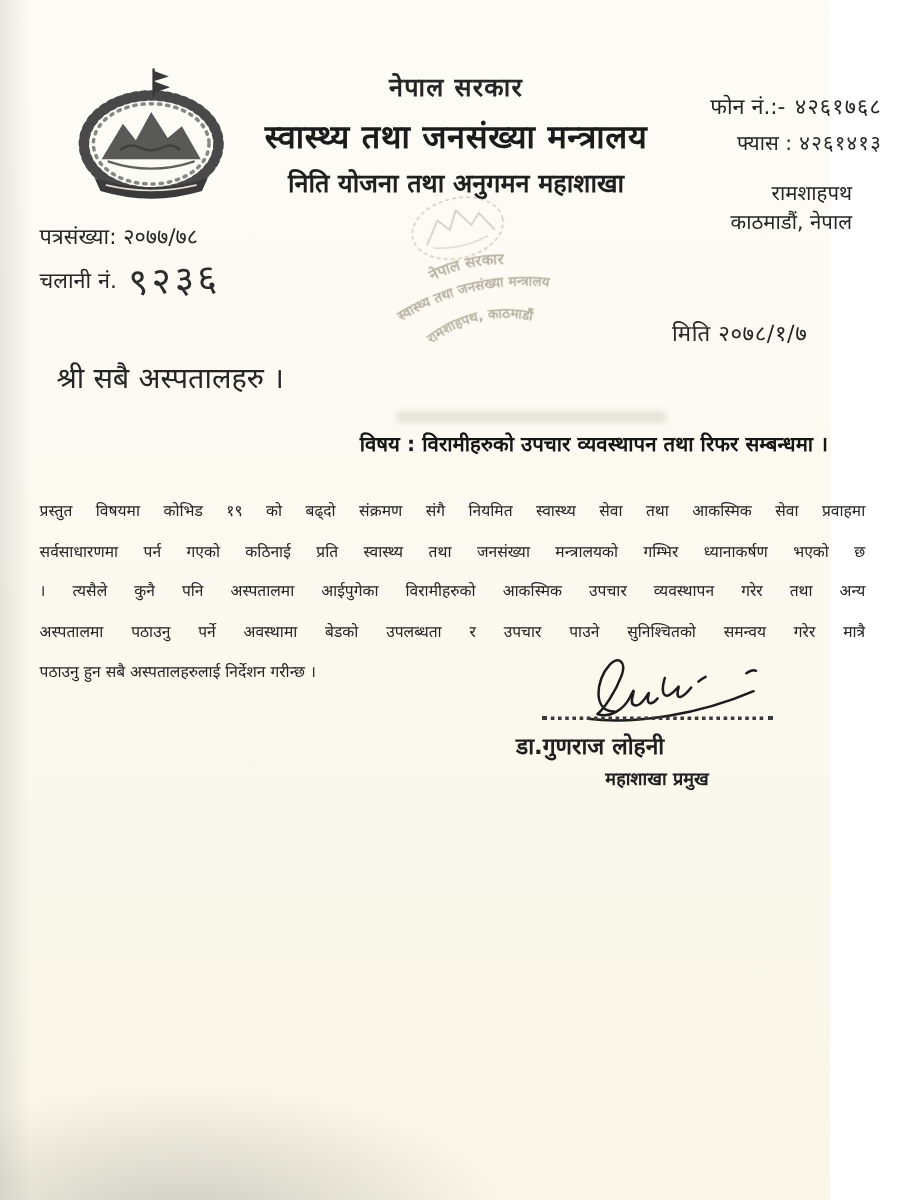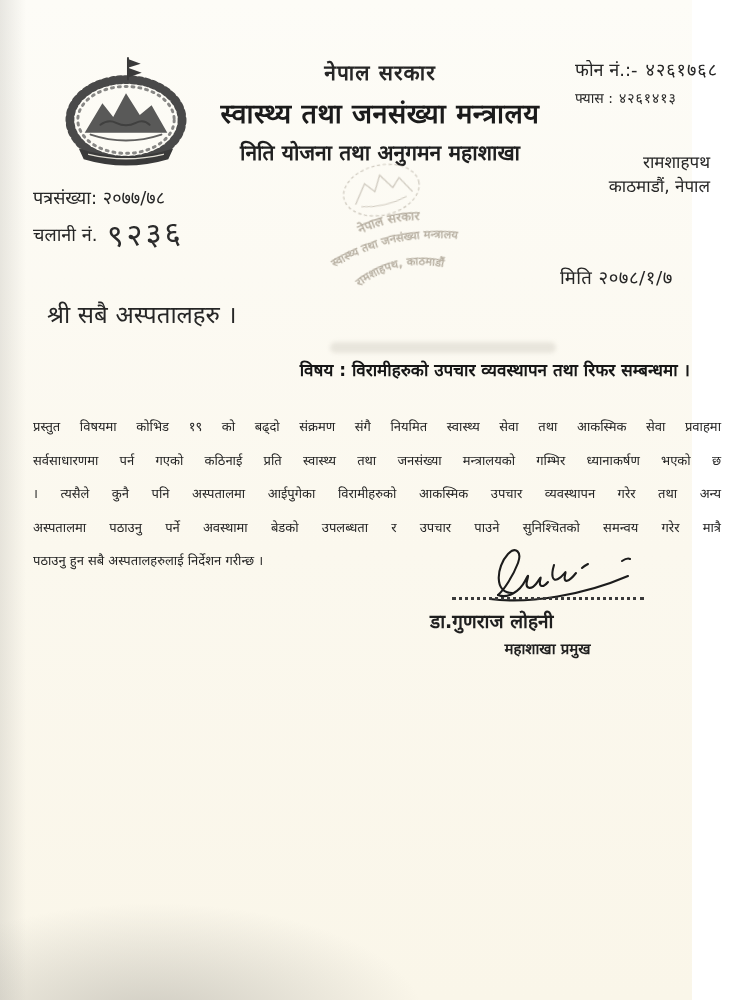--- a/index.html
+++ b/index.html
@@ -19,24 +19,24 @@
   }
   .abs { position: absolute; }
 
   
   .emblem { left: 56px; top: 54px; width: 140px; height: 118px; }
   .head-center { left: 165px; top: 58px; width: 430px; text-align: center; }
   .gov-name { font-size: 21px; font-weight: 600; letter-spacing: 1px; }
   .ministry-name { font-size: 27px; font-weight: 700; margin-top: 8px; letter-spacing: 0.5px; color:#1b1b1b; }
   .division-name { font-size: 21px; font-weight: 700; margin-top: 7px; color:#1f1f1f; }
 
-  .contact { left: 575px; top: 57px; width: 160px; text-align: left; }
+  .contact { left: 575px; top: 76px; width: 160px; text-align: right; }
   .phone-line { font-size: 18px; white-space: nowrap; }
   .phone-line .num { margin-left: 8px; letter-spacing: 1px; }
-  .fax-line { font-size: 14px; margin-top: 7px; white-space: nowrap; }
+  .fax-line { font-size: 17px; margin-top: 7px; white-space: nowrap; }
   .fax-line .num { margin-left: 6px; letter-spacing: 1px; }
 
   .office-address { left: 545px; top: 150px; width: 165px; text-align: right; font-size: 17px; line-height: 24px; }
 
   .ref-block { left: 33px; top: 181px; font-size: 18px; line-height: 33px; }
   .handwritten-no {
     display: inline-block;
     font-size: 31px;
     font-weight: 400;
     color: #2b2b2b;

